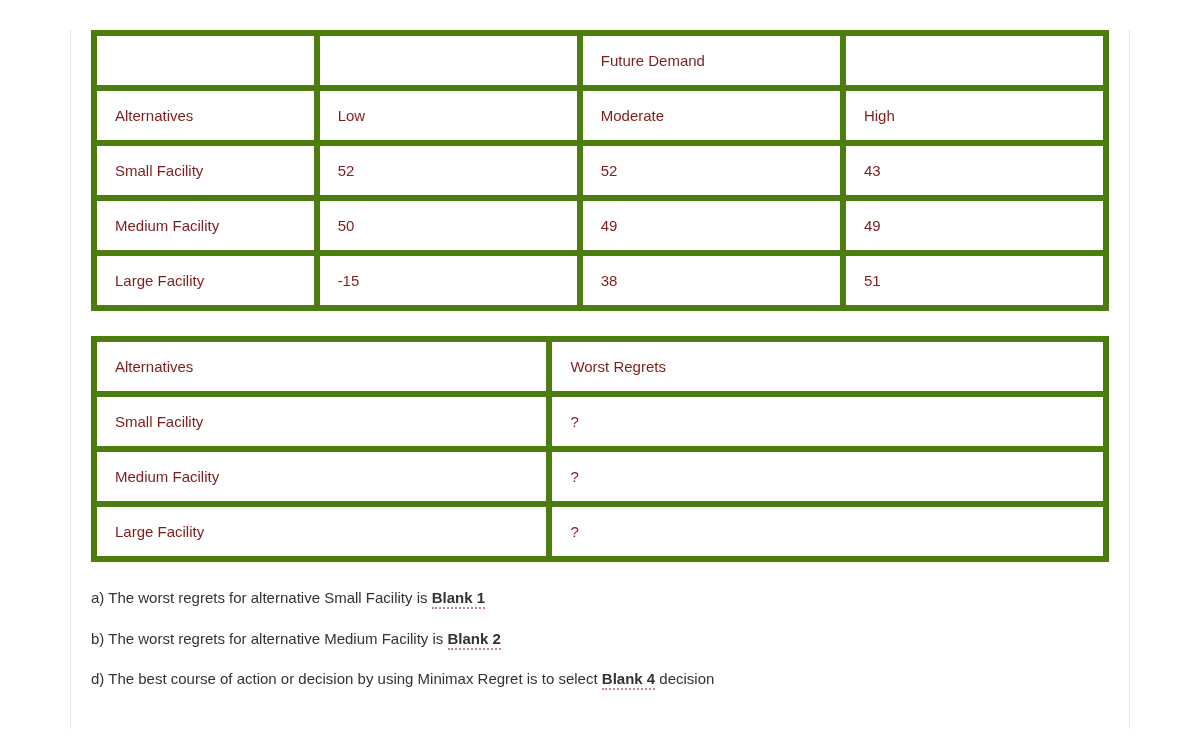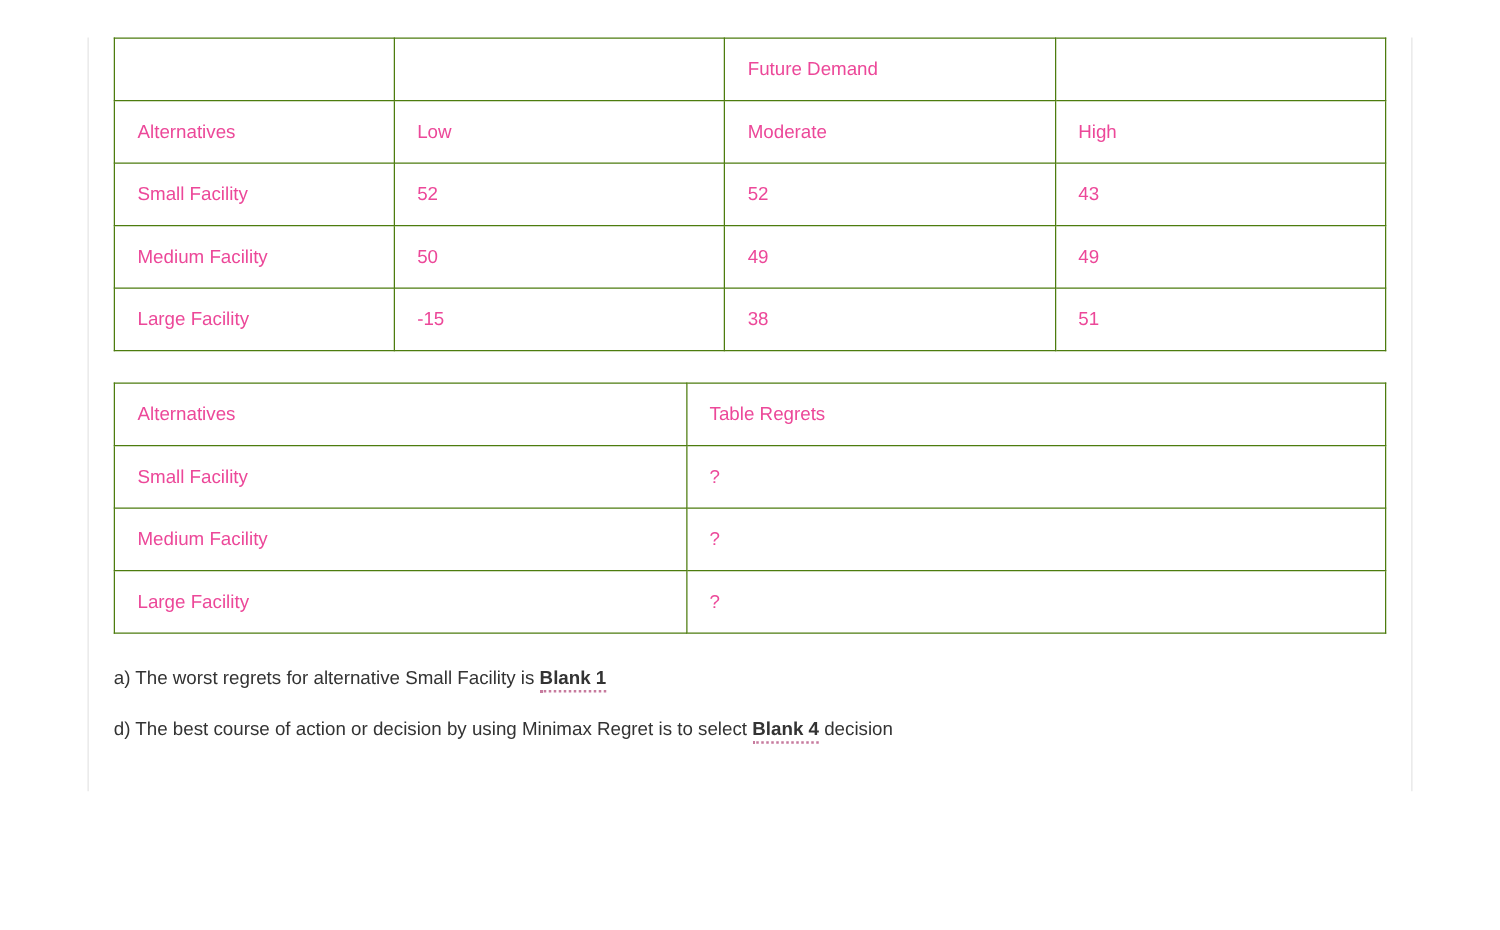--- a/index.html
+++ b/index.html
@@ -27,24 +27,24 @@
       font-size: 15px;
       line-height: 1.5;
     }
     table {
       border-collapse: collapse;
       width: calc(100% - 40px);
       margin: 0 20px 25px 20px;
       table-layout: fixed;
     }
     td {
-      border: 1px solid #4d7c0f;
+      border: 6px solid #4d7c0f;
       padding: 16px 18px;
       font-size: 15px;
-      color: #ec4899;
+      color: #7f1d1d;
       vertical-align: middle;
     }
     .payoff-table td:first-child {
       width: 22%;
     }
     .regret-table td:first-child {
       width: 45%;
     }
     .questions {
       padding: 0 20px;
@@ -98,21 +98,21 @@
       <td>38</td>
       <td>51</td>
     </tr>
   </tbody>
     </table>
 
   <table class="regret-table">
     <tbody>
         <tr>
       <td>Alternatives</td>
-      <td>Table Regrets</td>
+      <td>Worst Regrets</td>
     </tr>
     <tr>
       <td>Small Facility</td>
       <td>?</td>
     </tr>
     <tr>
       <td>Medium Facility</td>
       <td>?</td>
     </tr>
     <tr>
@@ -120,17 +120,20 @@
       <td>?</td>
     </tr>
   </tbody>
     </table>
 
   <div class="questions">
     <p>
       <span>a) The worst regrets for alternative Small Facility is </span><span class="blank">Blank 1</span>
     </p>
     <p>
+      <span>b) The worst regrets for alternative Medium Facility is </span><span class="blank">Blank 2</span>
+    </p>
+    <p>
       <span>d) The best course of action or decision by using Minimax Regret is to select </span><span class="blank">Blank 4</span><span> decision</span>
     </p>
   </div>
 
 </div>
 
 </body></html>

